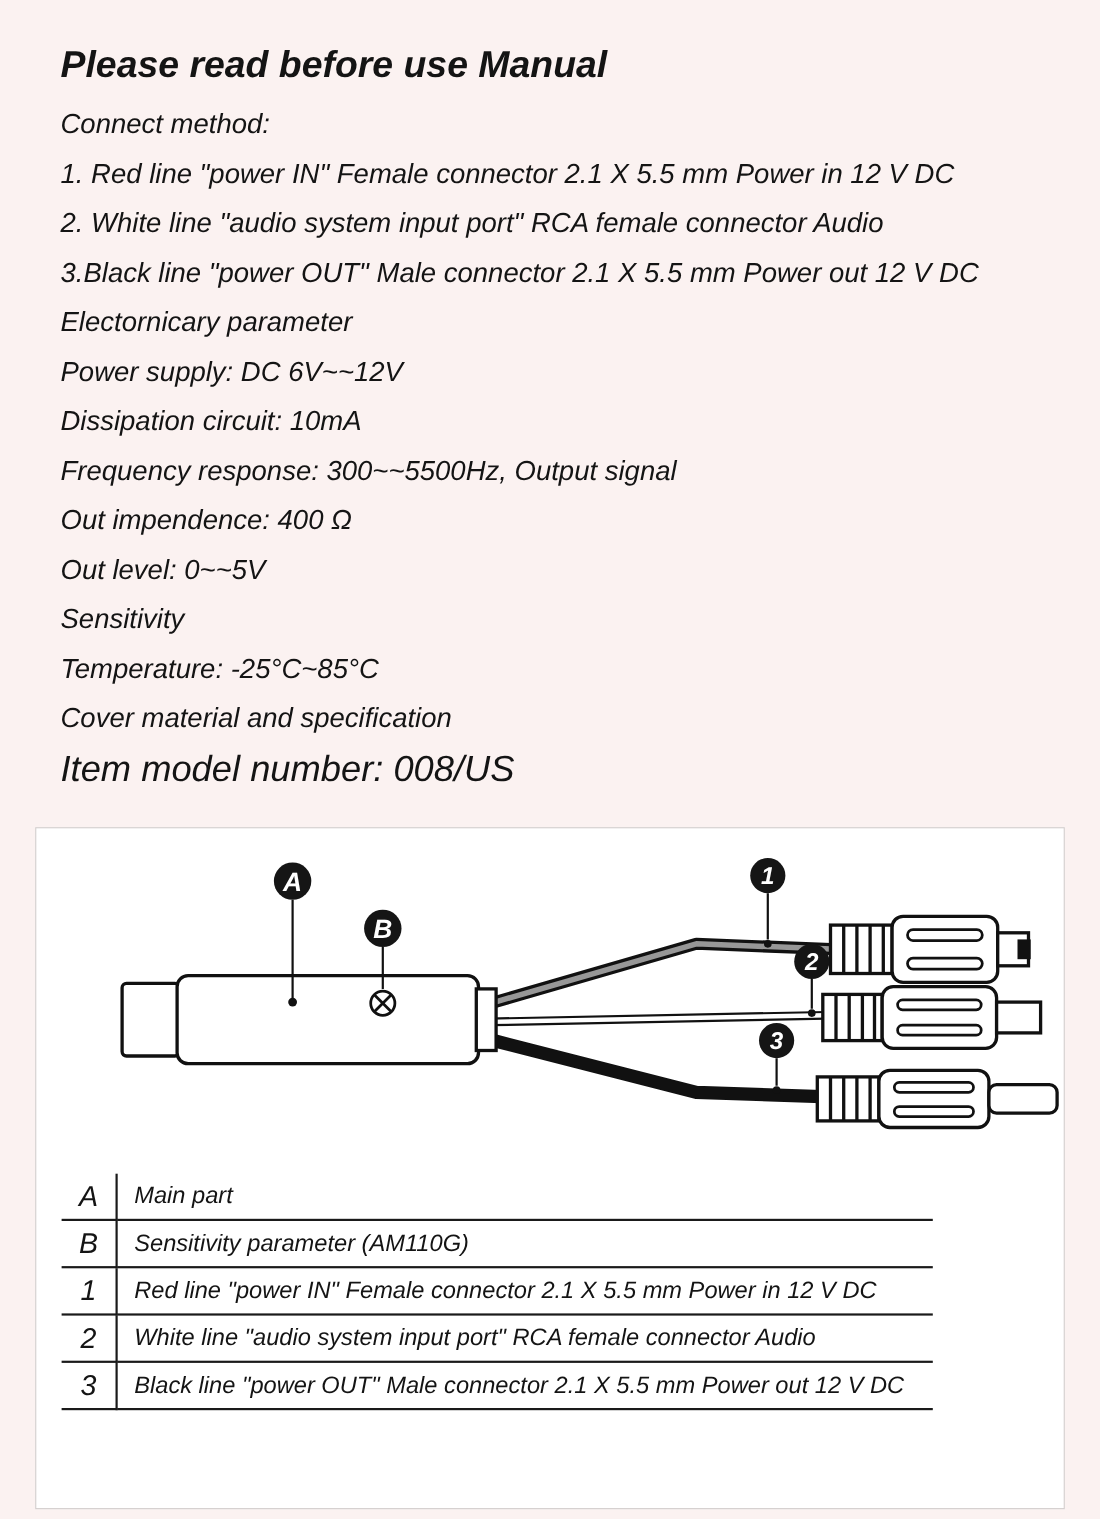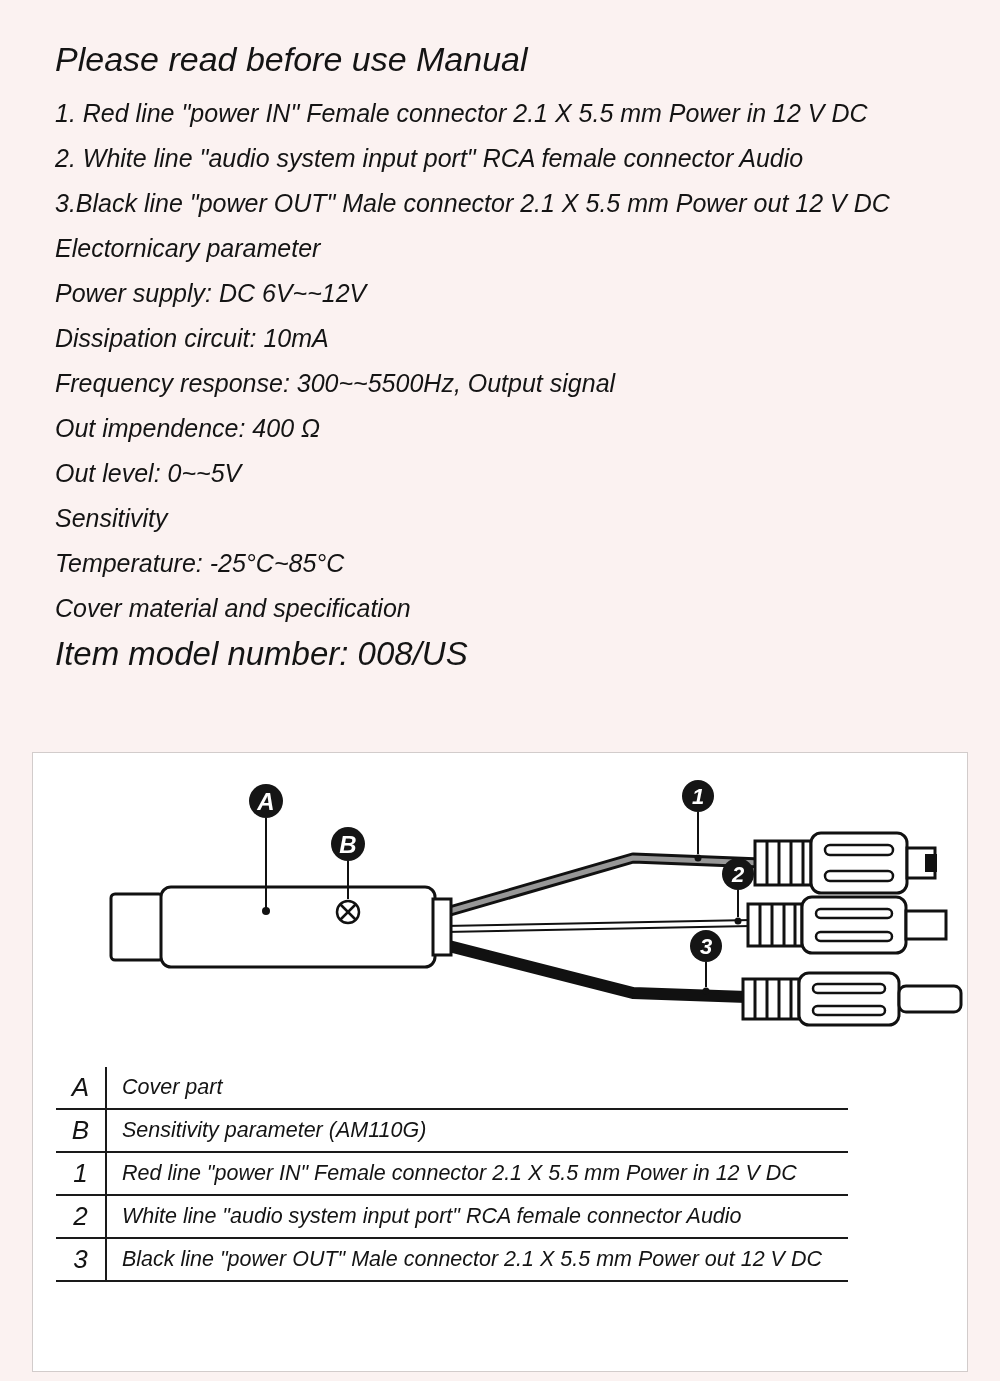--- a/index.html
+++ b/index.html
@@ -10,21 +10,21 @@
     position: relative;
     overflow: hidden;
     font-family: "Liberation Sans", sans-serif;
     color: #141414;
   }
   .textblock {
     position: absolute; left: 55px; top: 40px; width: 920px;
     font-style: italic;
   }
   .title {
-    font-size: 34px; font-weight: 400; margin: 0 0 12px 0; white-space: nowrap;
+    font-size: 34px; font-weight: 700; margin: 0 0 12px 0; white-space: nowrap;
   }
   .line {
     font-size: 25px; line-height: 45px; margin: 0; white-space: nowrap;
   }
   .model {
     font-size: 33px; font-weight: 400; margin: 4px 0 0 0; white-space: nowrap;
   }
   .panel {
     position: absolute; left: 32px; top: 752px; width: 936px; height: 620px;
     background: #ffffff; border: 1px solid #d2cccb;
@@ -45,20 +45,21 @@
   }
   .legend .d {
     font-size: 21.5px; padding: 8px 4px 8px 15px; white-space: nowrap; overflow: hidden;
   }
 </style>
 </head>
 <body>
 
 <div class="textblock">
   <h1 class="title">Please read before use Manual</h1>
+  <p class="line">Connect method:</p>
   <p class="line">1. Red line "power  IN"   Female connector  2.1 X 5.5 mm Power in 12 V DC</p>
   <p class="line">2.  White line "audio system input port"  RCA female connector Audio</p>
   <p class="line">3.Black line "power OUT"  Male connector  2.1 X 5.5 mm Power out 12 V DC</p>
   <p class="line">Electornicary parameter</p>
   <p class="line">Power supply: DC 6V~~12V</p>
   <p class="line">Dissipation circuit: 10mA</p>
   <p class="line">Frequency response: 300~~5500Hz, Output signal</p>
   <p class="line">Out impendence: 400  Ω</p>
   <p class="line">Out level: 0~~5V</p>
   <p class="line">Sensitivity</p>
@@ -164,21 +165,21 @@
       <circle cx="673" cy="238" r="3.5" fill="#111"></circle>
       <circle cx="673" cy="193" r="16" fill="#151515"></circle>
       <text class="callout-text" x="673" y="201" font-size="22" text-anchor="middle">3</text>
     </g>
   </svg>
 
   <table class="legend">
     <tbody>
       <tr>
         <td class="k">A</td>
-        <td class="d">Cover part</td>
+        <td class="d">Main part</td>
       </tr>
       <tr>
         <td class="k">B</td>
         <td class="d">Sensitivity parameter (AM110G)</td>
       </tr>
       <tr>
         <td class="k">1</td>
         <td class="d">Red line "power  IN"   Female connector  2.1 X 5.5 mm Power in 12 V DC</td>
       </tr>
       <tr>

